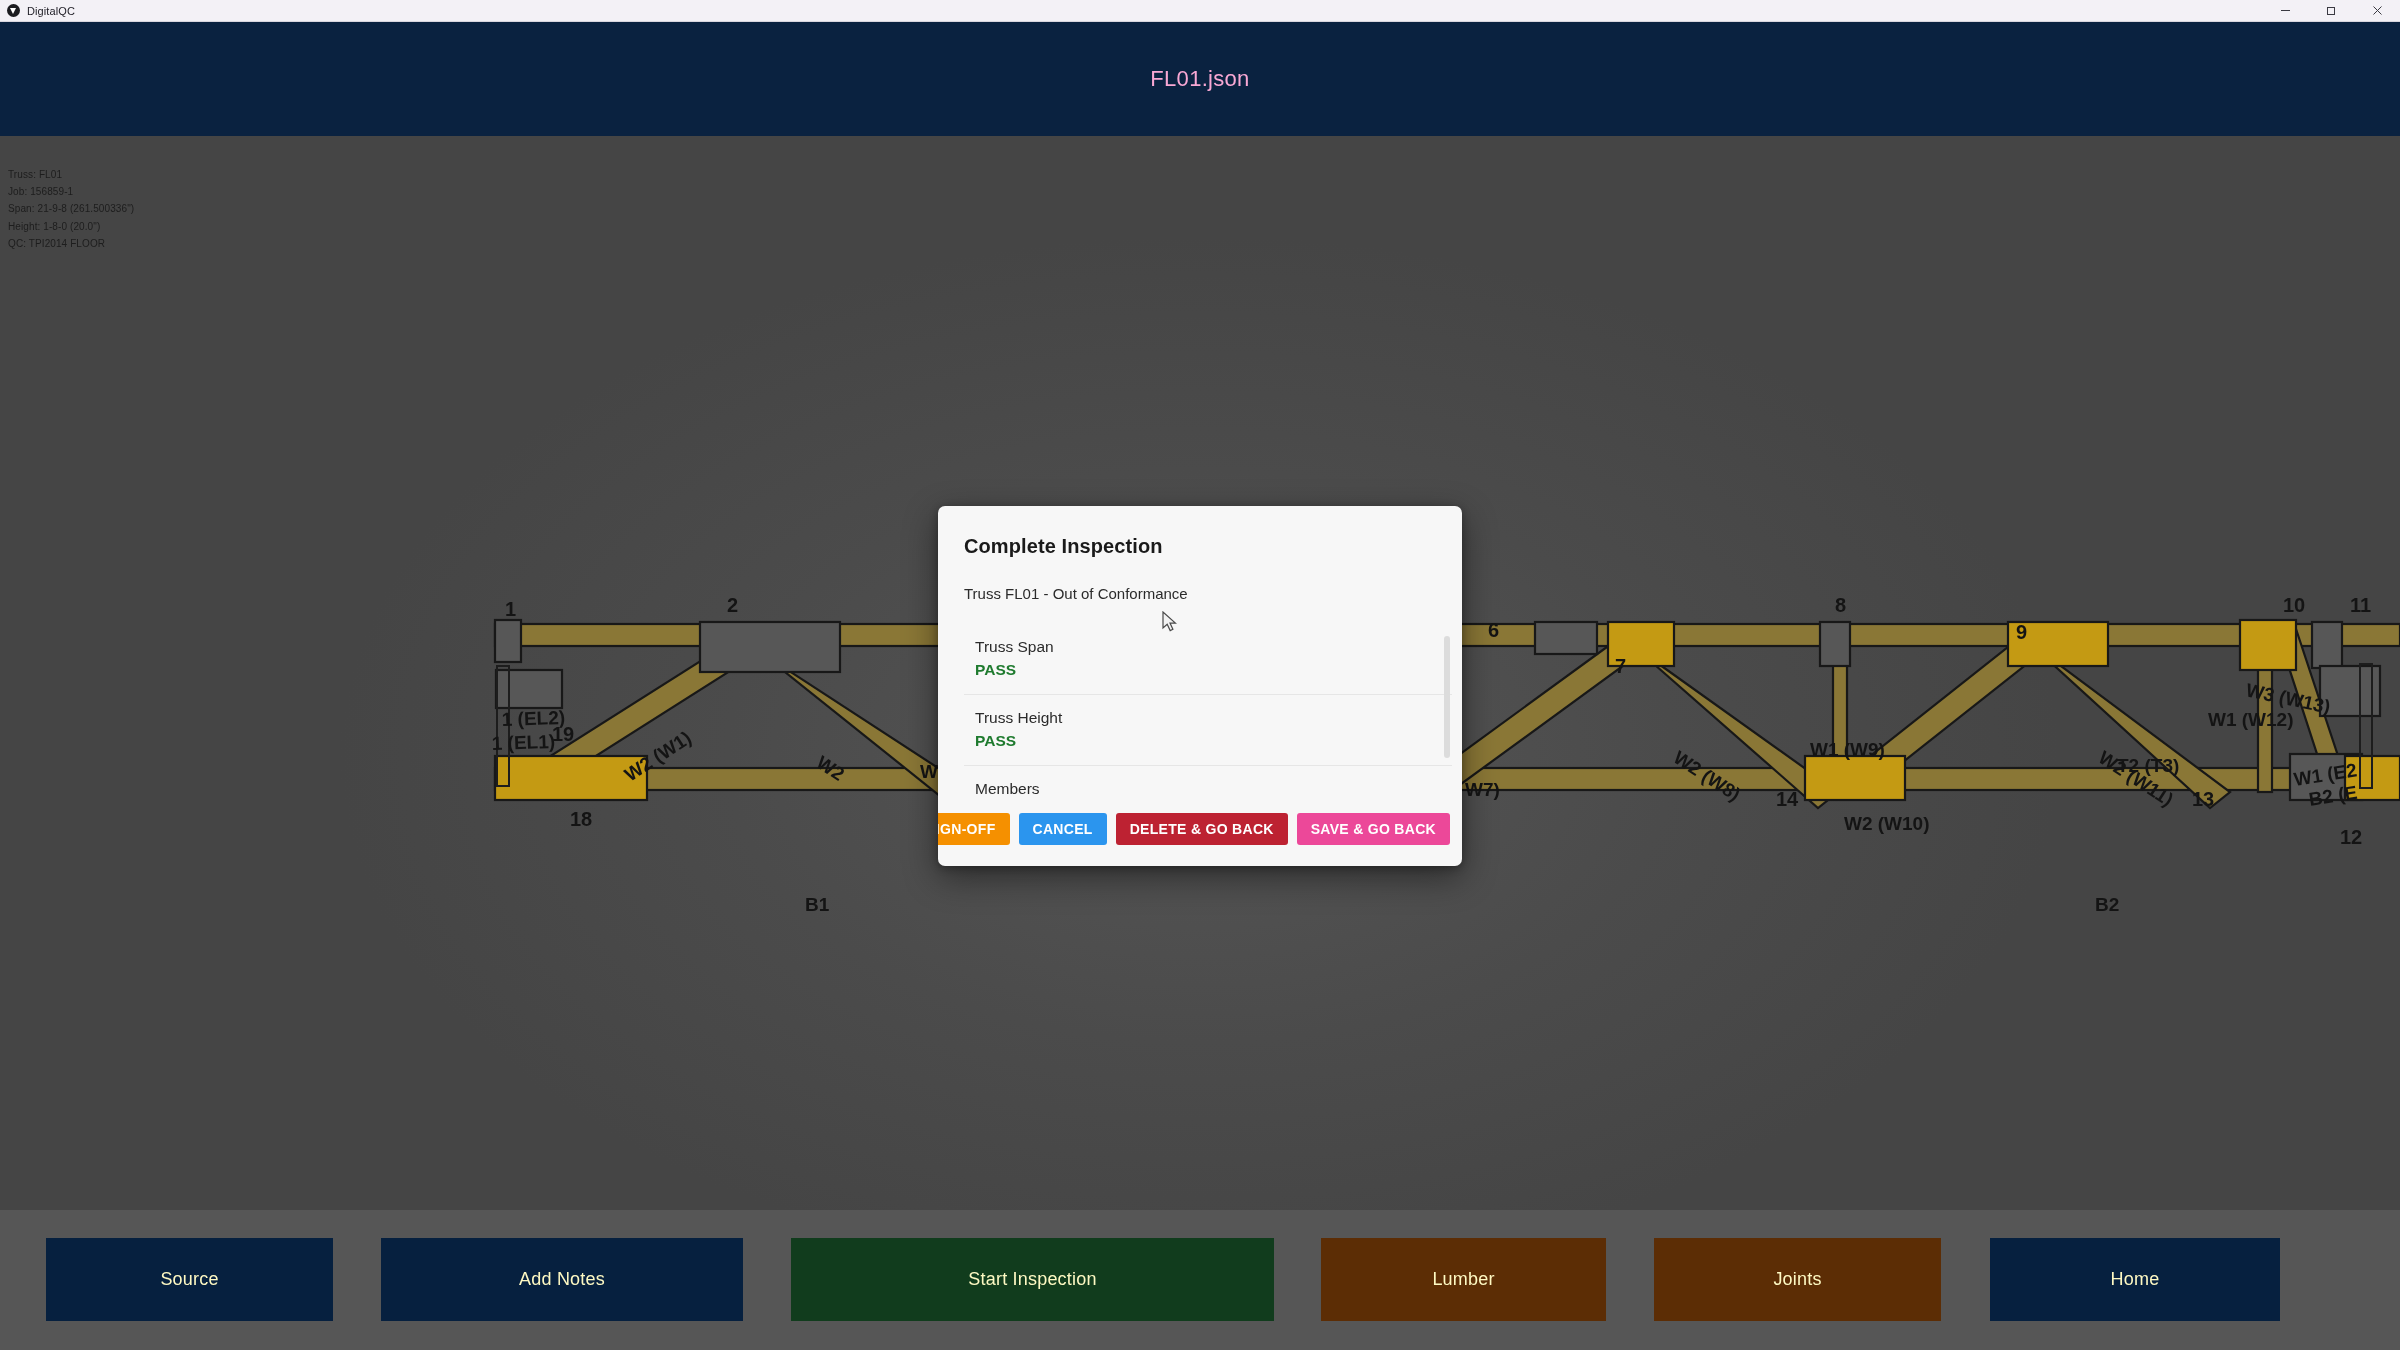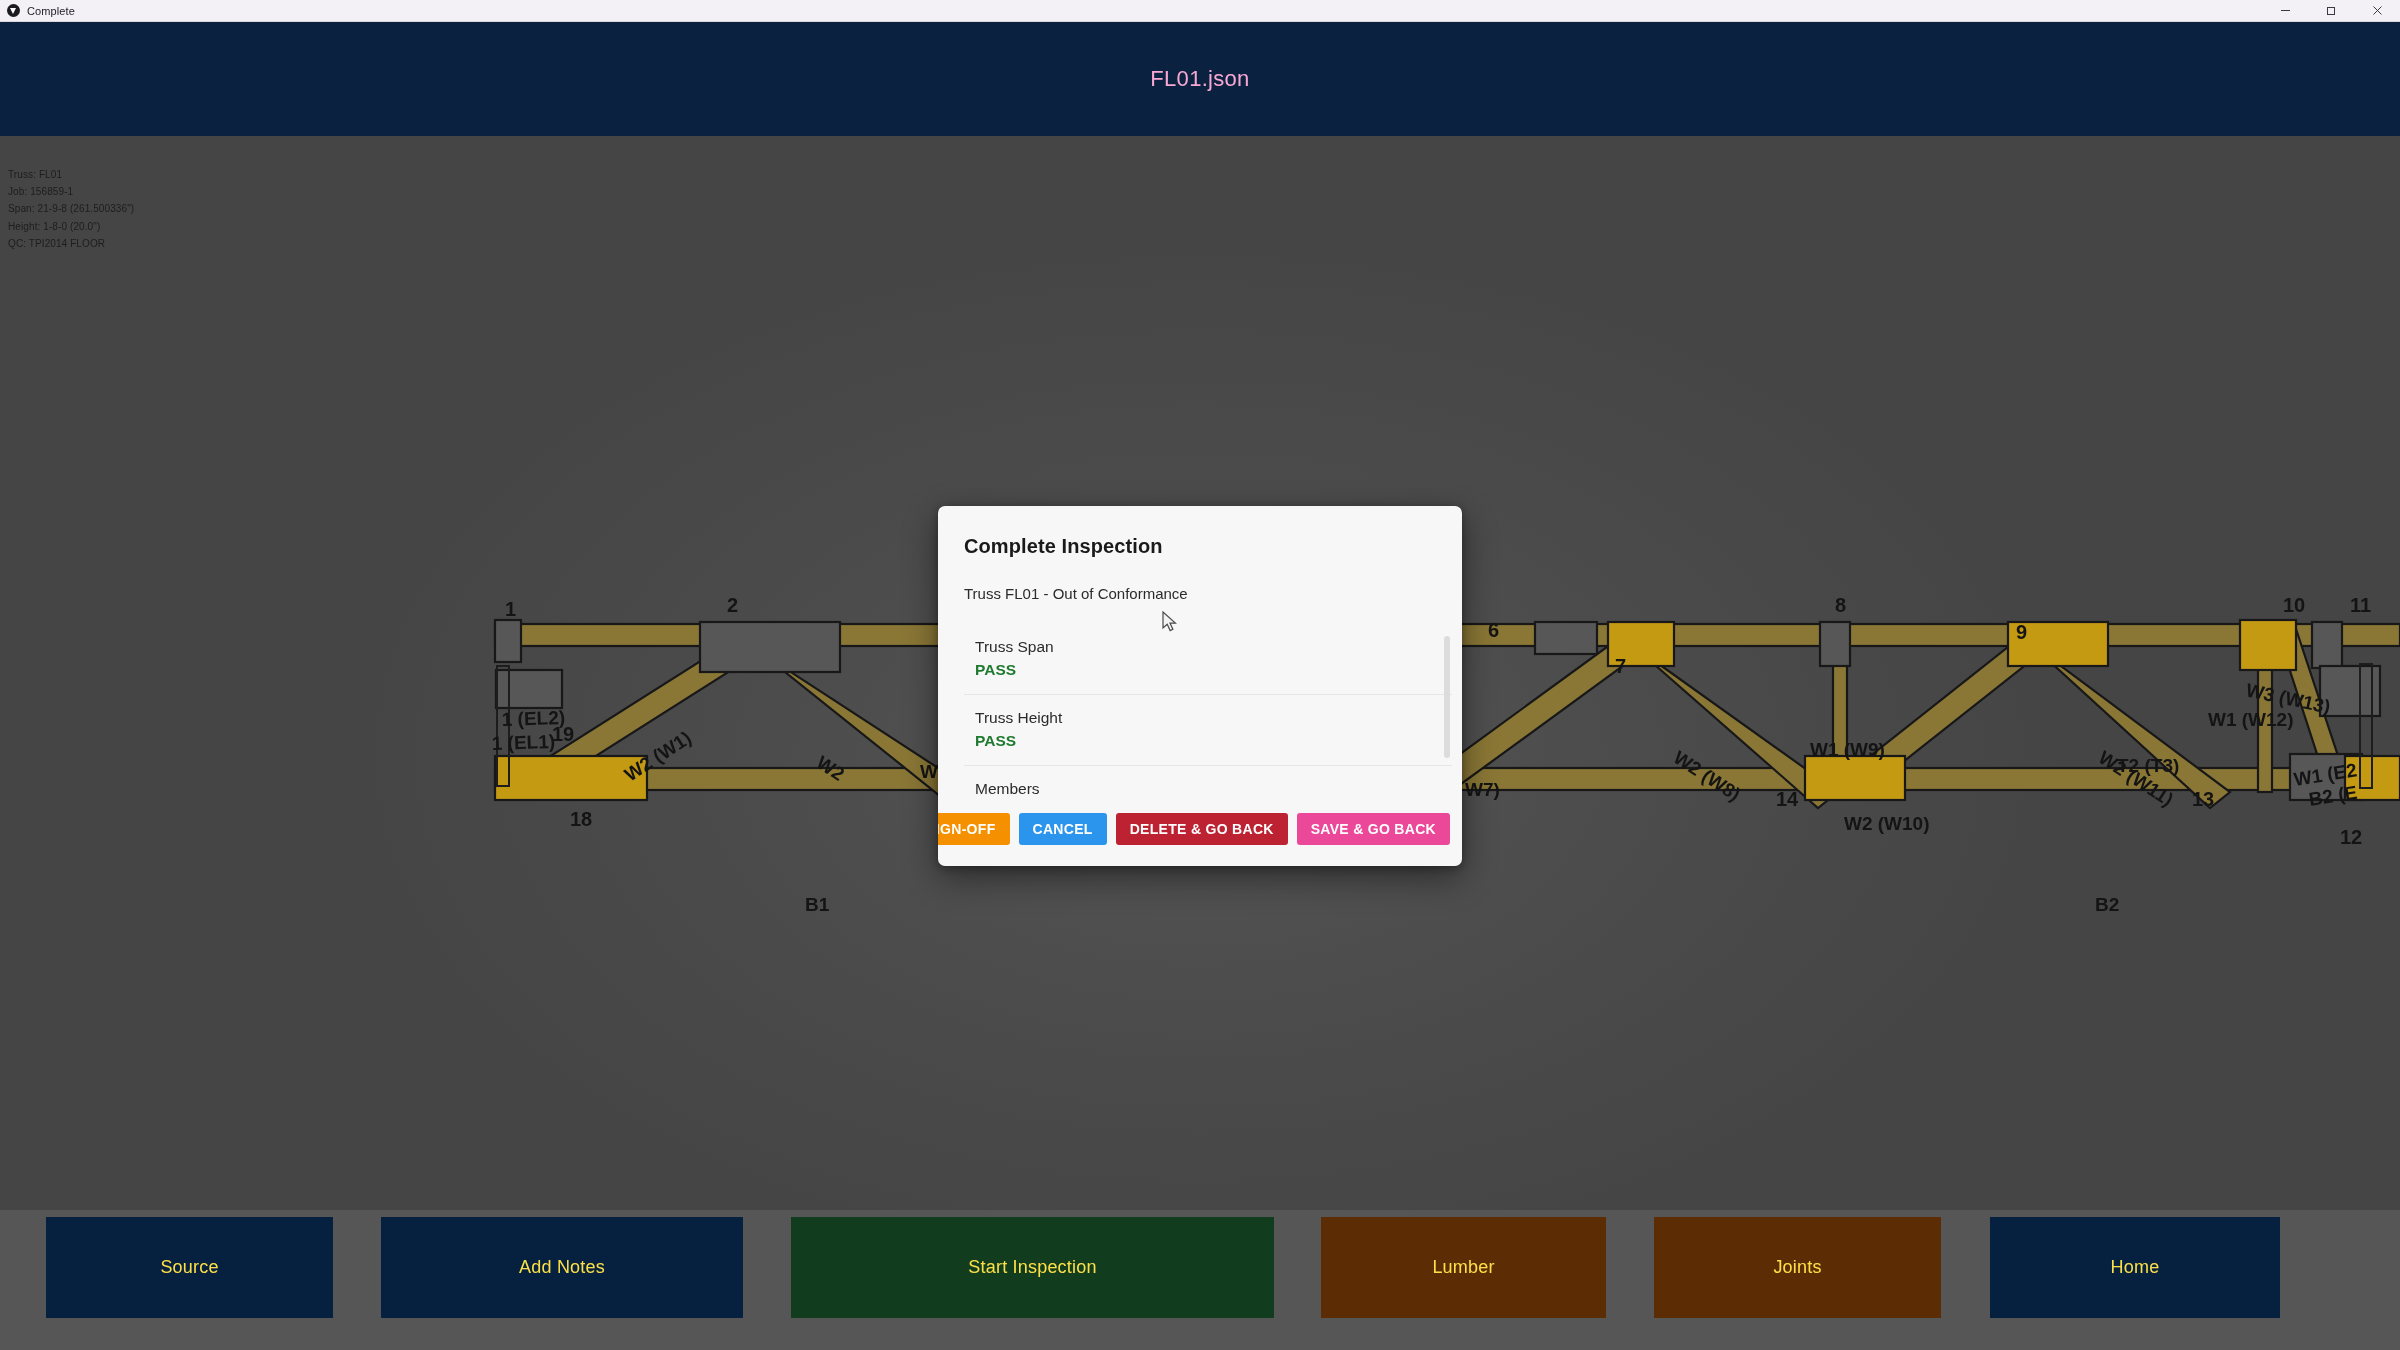--- a/index.html
+++ b/index.html
@@ -64,23 +64,23 @@
     white-space:pre; letter-spacing:.1px;
   }
   #truss-svg { position:absolute; left:0; top:0; }
 
   
   #bottom-bar {
     position:absolute; left:0; top:1210px; width:2400px; height:140px;
     background:#565656;
   }
   .nav-btn {
-    position:absolute; top:7px; height:101px;
+    position:absolute; top:28px; height:83px;
     display:flex; align-items:center; justify-content:center;
-    color:#fde047; font-size:18px; letter-spacing:.2px;
+    color:#fef9c3; font-size:18px; letter-spacing:.2px;
     border:none; cursor:pointer;
   }
 
   
   #scrim { position:absolute; inset:0; z-index:40; background:transparent; }
   #modal {
     position:absolute; left:938px; top:506px; width:524px; height:360px;
     background:#f7f7f7; border-radius:7px;
     box-shadow:0 11px 34px rgba(0,0,0,.46), 0 2px 8px rgba(0,0,0,.3);
     z-index:50; display:flex; flex-direction:column;
@@ -121,21 +121,21 @@
   }
 
   
   #cursor { position:absolute; left:1162px; top:611px; z-index:70; }
 </style>
 </head>
 <body>
 
 <div id="titlebar">
   <div id="app-logo"></div>
-  <div id="app-title">Complete</div>
+  <div id="app-title">DigitalQC</div>
   <div id="win-controls">
     <div class="win-btn">
       <svg width="11" height="11" viewBox="0 0 11 11">
           <line x1="1" y1="5.5" x2="10" y2="5.5" stroke="#3a3a42" stroke-width="1"></line>
         </svg>
     </div>
     <div class="win-btn">
       <svg width="11" height="11" viewBox="0 0 11 11">
           <rect x="1.5" y="2.5" width="7" height="7" fill="none" stroke="#3a3a42" stroke-width="1"></rect>
         </svg>

